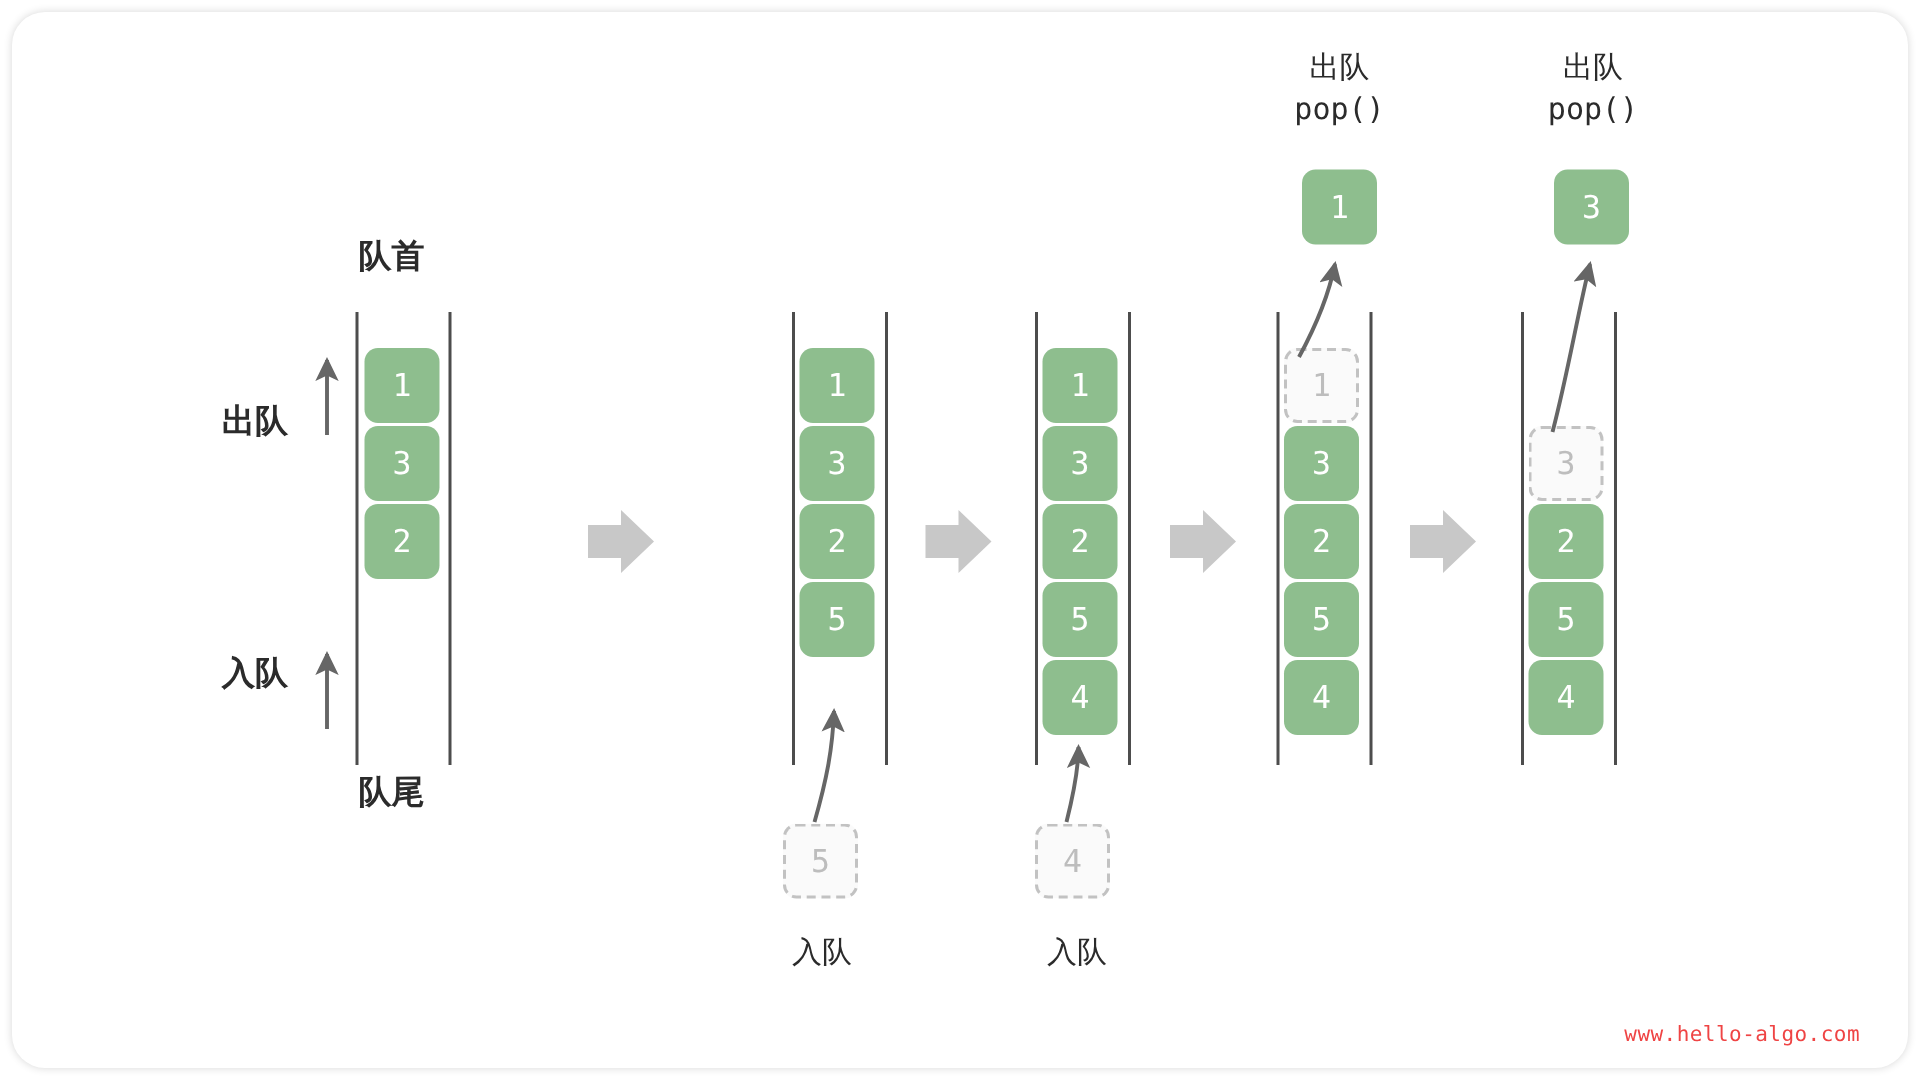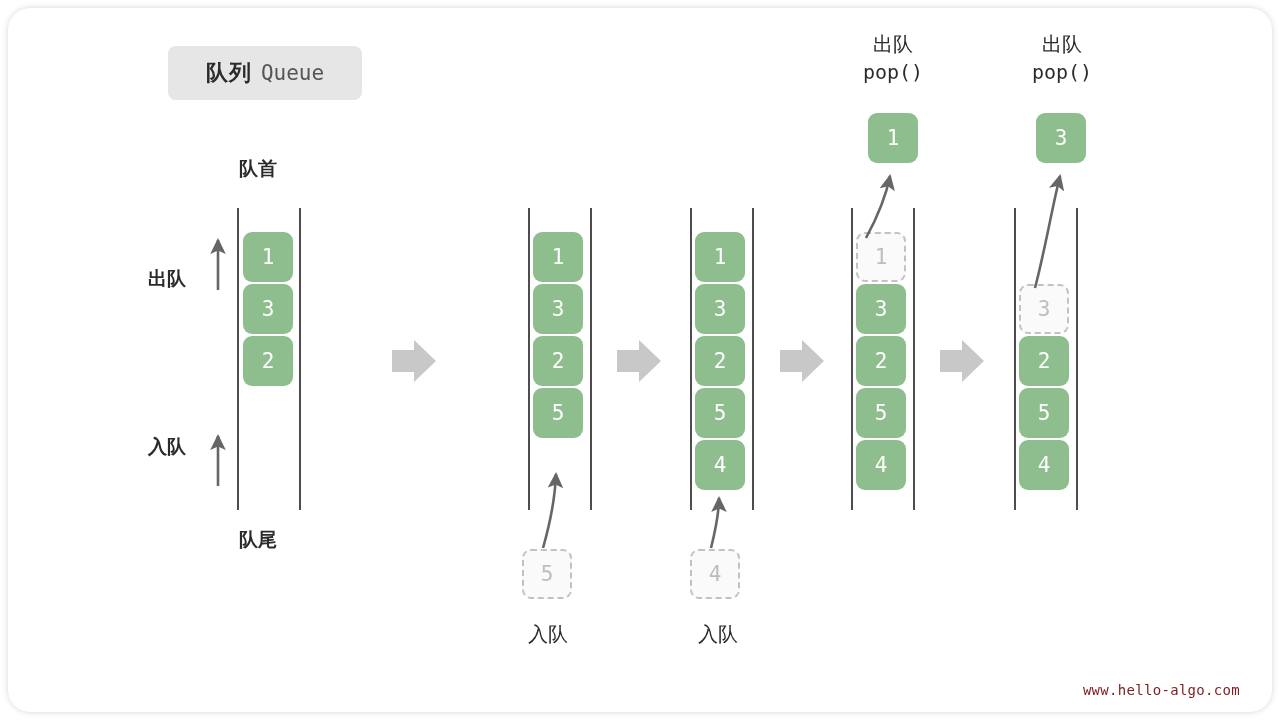--- a/index.html
+++ b/index.html
@@ -64,21 +64,21 @@
   .title-en {
     font-family: "DejaVu Sans Mono", "Liberation Mono", monospace;
     font-size: 21px;
     color: #555555;
   }
 
   
   .cn-label {
     position: absolute;
     font-family: "DejaVu Sans", "Liberation Sans", sans-serif;
-    font-size: 19px;
+    font-size: 22px;
     font-weight: bold;
     color: #2b2b2b;
     white-space: nowrap;
   }
   .op-label {
     position: absolute;
     text-align: center;
     white-space: nowrap;
     line-height: 1.42;
   }
@@ -126,47 +126,43 @@
     border: 2px dashed #c2c2c2;
   }
 
   
   .watermark {
     position: absolute;
     right: 40px;
     bottom: 22px;
     font-family: "DejaVu Sans Mono", "Liberation Mono", monospace;
     font-size: 14px;
-    color: #7f1d1d;
+    color: #ef4444;
     letter-spacing: 0.3px;
   }
 
   svg.overlay {
     position: absolute;
     left: 0; top: 0;
     width: 1280px;
     height: 720px;
     pointer-events: none;
   }
 </style>
 </head>
 <body>
 
 <div id="canvas">
   <div class="card"></div>
 
   <div class="layer">
 
-    <div class="title-badge">
-      <span class="title-cn">队列</span>
-      <span class="title-en">Queue</span>
-    </div>
 
     <div class="cn-label" style="left:239px; top:156px;">队首</div>
-    <div class="cn-label" style="left:239px; top:527px;font-family:Liberation Serif, serif;">队尾</div>
+    <div class="cn-label" style="left:239px; top:513px;font-family:Liberation Serif, serif;">队尾</div>
     <div class="cn-label" style="left:148px; top:266px;">出队</div>
     <div class="cn-label" style="left:148px; top:434px;">入队</div>
 
     <div class="rail" style="left:237px; top:208px; height:302px;"></div>
     <div class="rail" style="left:299px; top:208px; height:302px;"></div>
 
     <div class="box filled" style="left:243px; top:232px;">1</div>
     <div class="box filled" style="left:243px; top:284px;">3</div>
     <div class="box filled" style="left:243px; top:336px;">2</div>
 

